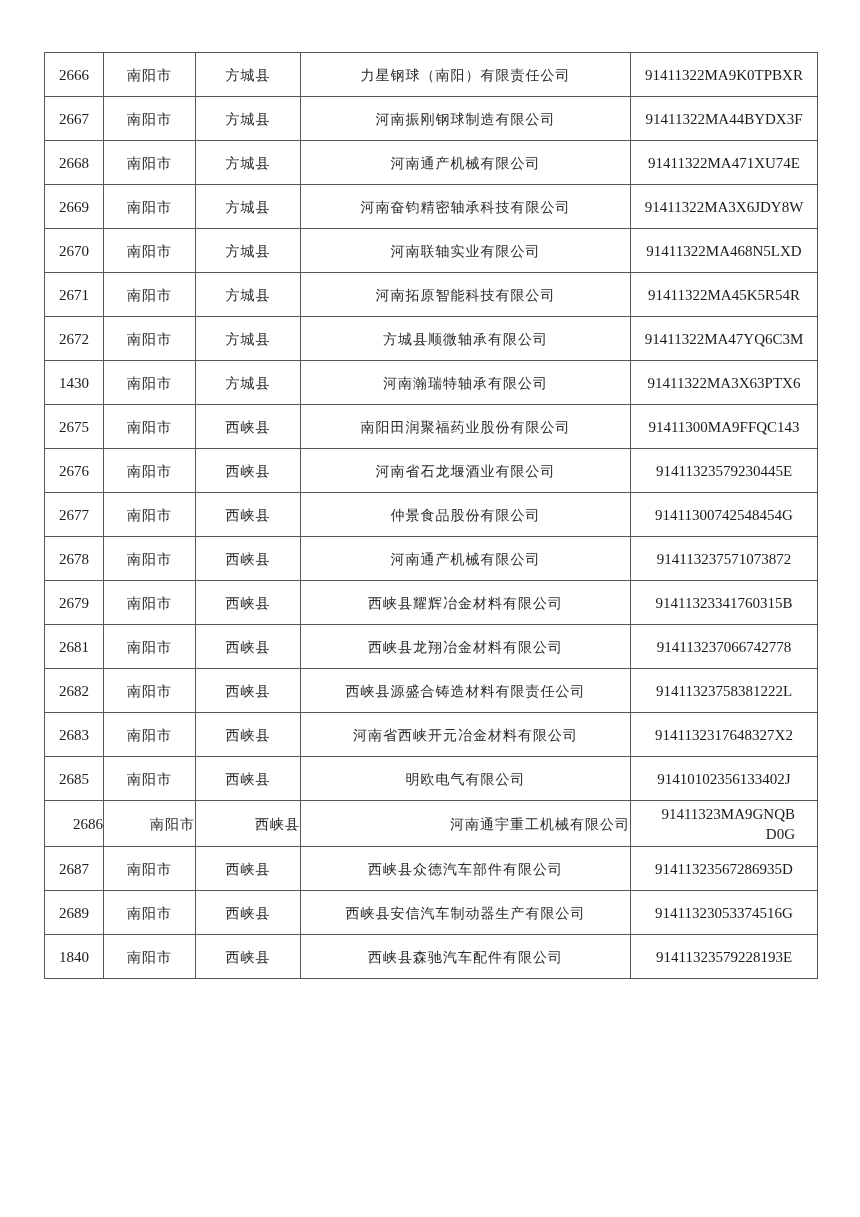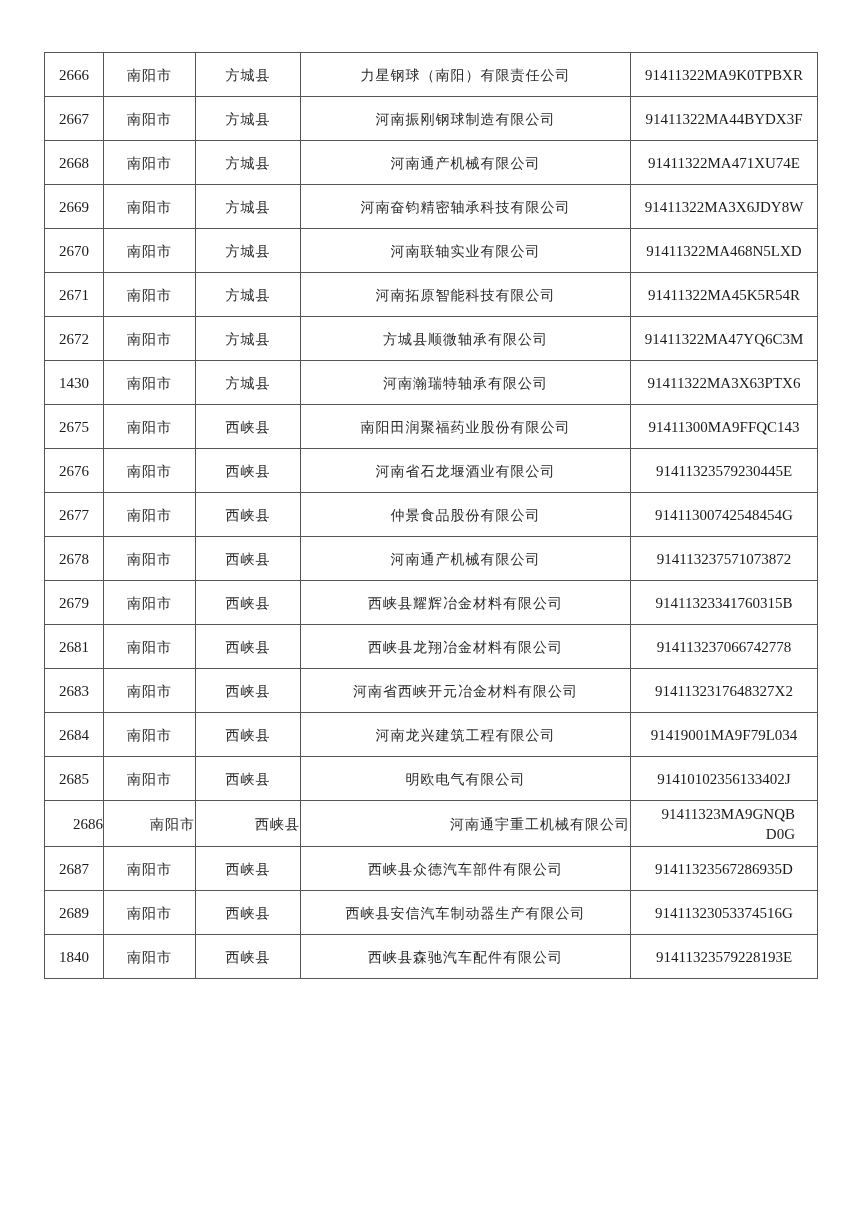--- a/index.html
+++ b/index.html
@@ -178,32 +178,32 @@
         <td class="code">91411323341760315B</td>
       </tr>
       <tr>
         <td class="num">2681</td>
         <td class="cn">南阳市</td>
         <td class="cn">西峡县</td>
         <td class="cn">西峡县龙翔冶金材料有限公司</td>
         <td class="code">914113237066742778</td>
       </tr>
       <tr>
+        <td class="num">2682</td>
+        <td class="cn">南阳市</td>
+        <td class="cn">西峡县</td>
+        <td class="cn">西峡县源盛合铸造材料有限责任公司</td>
+        <td class="code">91411323758381222L</td>
+      </tr>
+      <tr>
         <td class="num">2683</td>
         <td class="cn">南阳市</td>
         <td class="cn">西峡县</td>
         <td class="cn">河南省西峡开元冶金材料有限公司</td>
         <td class="code">9141132317648327X2</td>
-      </tr>
-      <tr>
-        <td class="num">2684</td>
-        <td class="cn">南阳市</td>
-        <td class="cn">西峡县</td>
-        <td class="cn">河南龙兴建筑工程有限公司</td>
-        <td class="code">91419001MA9F79L034</td>
       </tr>
       <tr>
         <td class="num">2685</td>
         <td class="cn">南阳市</td>
         <td class="cn">西峡县</td>
         <td class="cn">明欧电气有限公司</td>
         <td class="code">91410102356133402J</td>
       </tr>
       <tr class="tall">
         <td class="num">2686</td>

